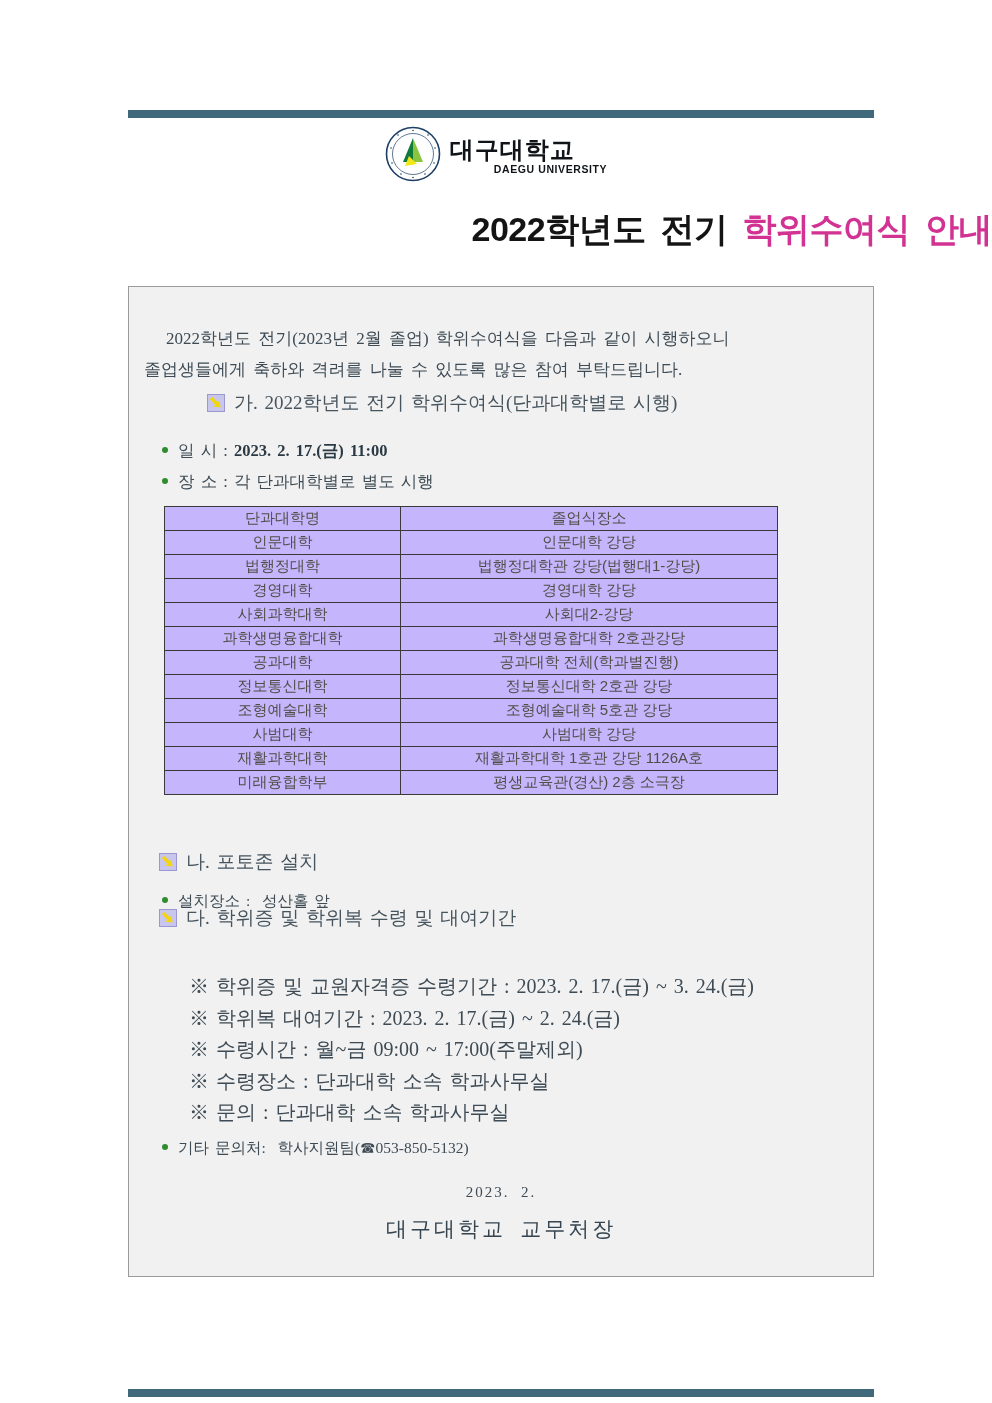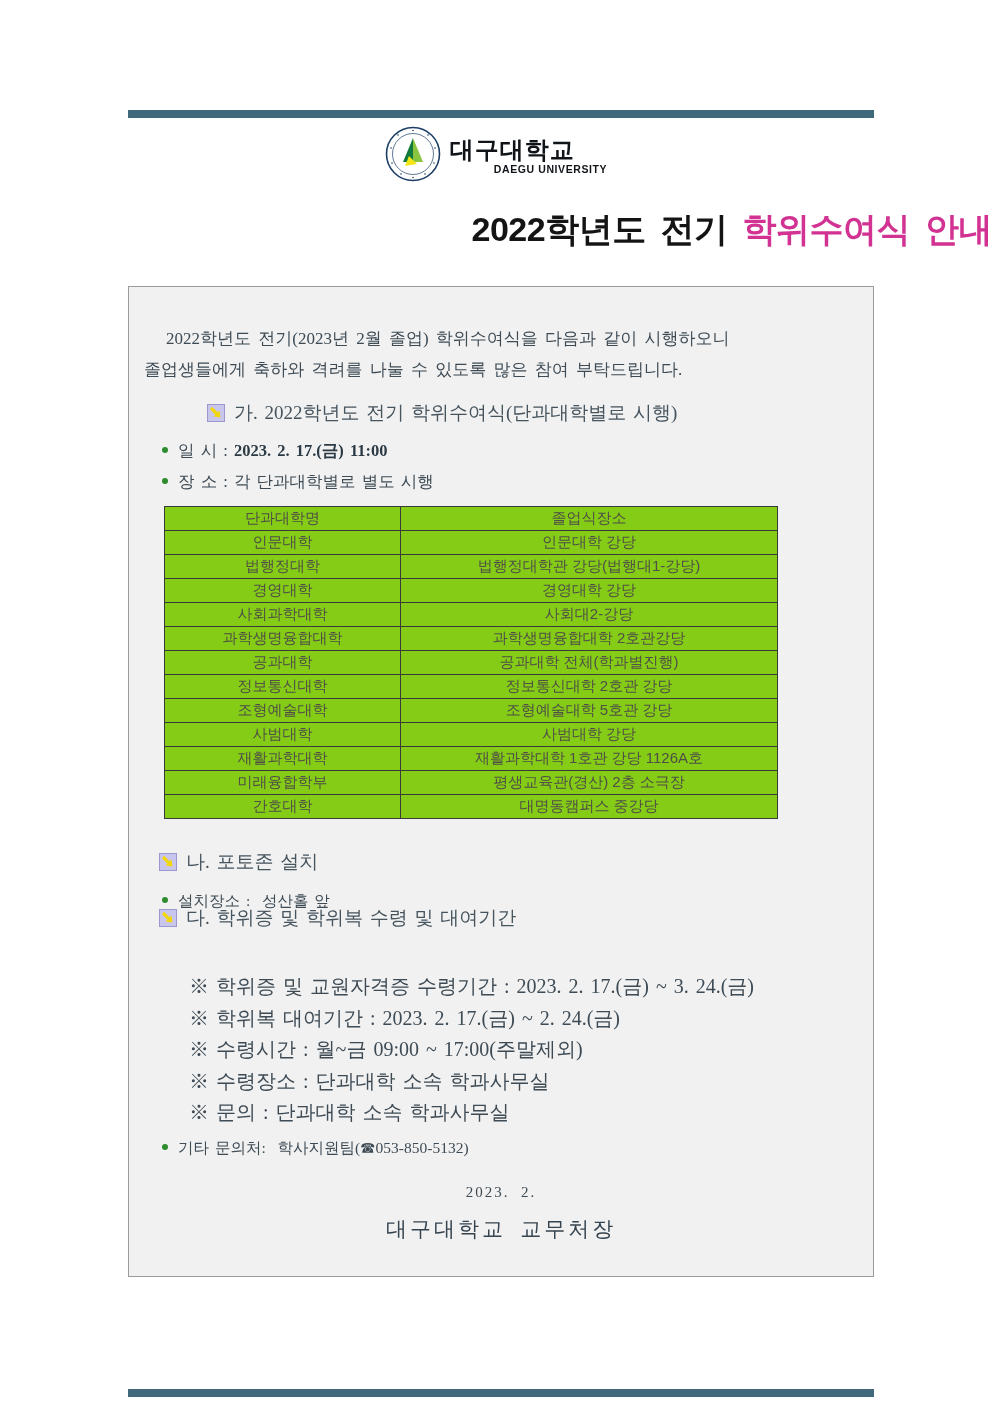--- a/index.html
+++ b/index.html
@@ -55,21 +55,21 @@
     font-size: 17px; line-height: 31px; color: #3e4b55; word-spacing: 3px;
   }
   .intro .line1 { display: block; text-indent: 22px; }
   .intro .line2 { display: block; }
 
   .sec-heading {
     position: absolute; left: 30px;
     font-size: 19px; color: #46545e; word-spacing: 2px;
     display: flex; align-items: center;
   }
-  .sec-ga { top: 113px; padding-left: 48px; }
+  .sec-ga { top: 103px; padding-left: 48px; }
   .sec-na { top: 562px; }
   .sec-da { top: 618px; }
 
   .sec-icon {
     width: 18px; height: 18px; display: inline-block; margin-right: 9px;
     flex: 0 0 auto;
   }
 
   .bullet-line {
     position: absolute; left: 33px;
@@ -87,21 +87,21 @@
   .bullet-line b { color: #2b3a44; }
 
   table.venue {
     position: absolute; left: 35px; top: 219px; width: 614px;
     border-collapse: collapse;
     font-family: "Liberation Sans", "DejaVu Sans", sans-serif;
     font-size: 15px; color: #504e47;
   }
   table.venue td, table.venue th {
     border: 1px solid #3a3a3a; height: 24px; text-align: center;
-    font-weight: normal; padding: 0 4px; background: #84cc16;
+    font-weight: normal; padding: 0 4px; background: #c4b5fd;
   }
   table.venue col.c1 { width: 38.5%; }
   table.venue col.c2 { width: 61.5%; }
 
   .notes {
     position: absolute; left: 60px; top: 684px; list-style: none;
     font-size: 20px; color: #3e4b55; line-height: 31.5px; word-spacing: 2px;
     white-space: pre-wrap;
   }
 
@@ -221,24 +221,20 @@
             <td>사범대학 강당</td>
           </tr>
           <tr>
             <td>재활과학대학</td>
             <td>재활과학대학 1호관 강당 1126A호</td>
           </tr>
           <tr>
             <td>미래융합학부</td>
             <td>평생교육관(경산) 2층 소극장</td>
           </tr>
-          <tr>
-            <td>간호대학</td>
-            <td>대명동캠퍼스 중강당</td>
-          </tr>
         </tbody>
     </table>
 
     <div class="sec-heading sec-na">
       <span class="sec-icon">
         <svg width="18" height="18" viewBox="0 0 18 18">
           <rect x="0.5" y="0.5" width="17" height="17" fill="#c9c6ee" stroke="#9b97cf"></rect>
           <path d="M4 4 L11 11" stroke="#f2d70c" stroke-width="3.2"></path>
           <path d="M13.5 13.5 L6.5 12.5 L12.5 6.5 Z" fill="#f2d70c"></path>
         </svg>

